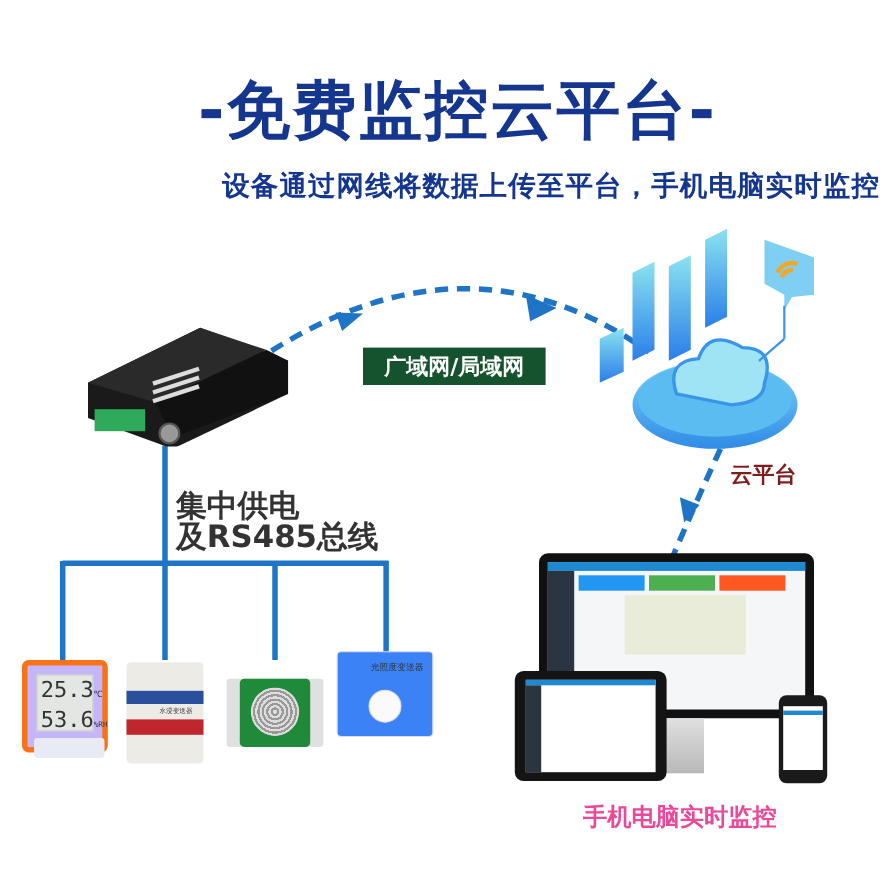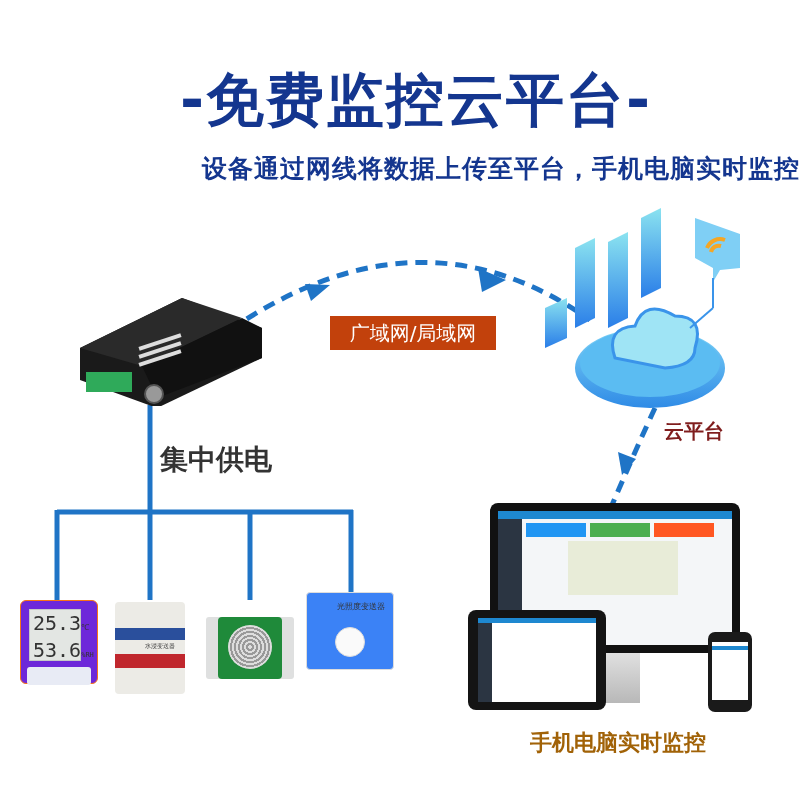--- a/index.html
+++ b/index.html
@@ -3,24 +3,24 @@
 <meta charset="utf-8">
 <style>
   * { box-sizing: border-box; margin: 0; padding: 0; }
   html, body { width: 800px; height: 800px; background: #ffffff; overflow: hidden; }
   body { position: relative; font-family: "DejaVu Sans", "Liberation Sans", sans-serif; }
   .abs { position: absolute; }
 
   .title { left: 0; top: 62px; width: 800px; text-align: center; font-size: 58px; font-weight: bold; color: #14368f; letter-spacing: 2px; margin-left: 16px; }
   .subtitle { left: 0; top: 152px; width: 800px; text-align: right; font-size: 25px; font-weight: bold; color: #14368f; letter-spacing: 1px; }
 
-  .wan-label { left: 330px; top: 316px; width: 166px; height: 34px; background: #c2410c; color: #fff; font-size: 20px; font-weight: normal; text-align: center; line-height: 34px; }
+  .wan-label { left: 330px; top: 316px; width: 166px; height: 34px; background: #14532d; color: #fff; font-size: 20px; font-weight: bold; text-align: center; line-height: 34px; }
   .cloud-label { left: 664px; top: 418px; font-size: 20px; color: #7f1d1d; font-weight: bold; }
   .bus-label { left: 160px; top: 446px; font-size: 28px; color: #333; font-weight: bold; line-height: 28px; }
-  .devices-label { left: 530px; top: 728px; font-size: 22px; color: #a16207; font-weight: bold; }
+  .devices-label { left: 530px; top: 728px; font-size: 22px; color: #ec4899; font-weight: bold; }
 
   
   .module { left: 72px; top: 288px; width: 190px; height: 118px; }
   
   .sensor { top: 600px; }
 </style>
 </head>
 <body>
 
 <div class="abs title">-免费监控云平台-</div>
@@ -78,23 +78,24 @@
   <polygon points="150,10 195,26 195,60 175,62 168,74 168,60 150,50" fill="#7fcff5"></polygon>
   <path d="M162 40 A14 14 0 0 1 180 32" fill="none" stroke="#f5a623" stroke-width="4"></path>
   <path d="M166 44 A8 8 0 0 1 176 38" fill="none" stroke="#f5a623" stroke-width="4"></path>
   <line x1="168" y1="70" x2="168" y2="100" stroke="#3a94ea" stroke-width="2"></line>
   <line x1="168" y1="100" x2="145" y2="120" stroke="#3a94ea" stroke-width="2"></line>
 </svg>
 <div class="abs cloud-label">云平台</div>
 
 <div class="abs bus-label">
   <div>集中供电</div>
+  <div>及RS485总线</div>
 </div>
 
-<div class="abs sensor" style="left:20px;top:600px;width:78px;height:84px;background:#6d28d9;border-radius:6px;border:1px solid #f97316">
+<div class="abs sensor" style="left:20px;top:600px;width:78px;height:84px;background:#c4b5fd;border-radius:6px;border:5px solid #f97316">
   <div style="position:absolute;left:8px;top:8px;width:52px;height:52px;background:#e3e6e3;border:1px solid #c5cac5;font-family:'DejaVu Sans Mono',monospace;color:#333;padding:2px 3px;line-height:22px">
     <span style="font-size:20px">25.3</span><span style="font-size:8px">℃</span><br>
     <span style="font-size:20px">53.6</span><span style="font-size:7px">%RH</span>
   </div>
   <div style="position:absolute;left:6px;top:66px;width:64px;height:18px;background:#e8ebf5;border-radius:3px"></div>
 </div>
 
 <div class="abs sensor" style="left:115px;top:602px;width:70px;height:92px;background:#ecebe6;border-radius:4px">
   <div style="position:absolute;left:0;top:26px;width:70px;height:12px;background:#2a4f9c"></div>
   <div style="position:absolute;left:0;top:52px;width:70px;height:14px;background:#c0272d"></div>

